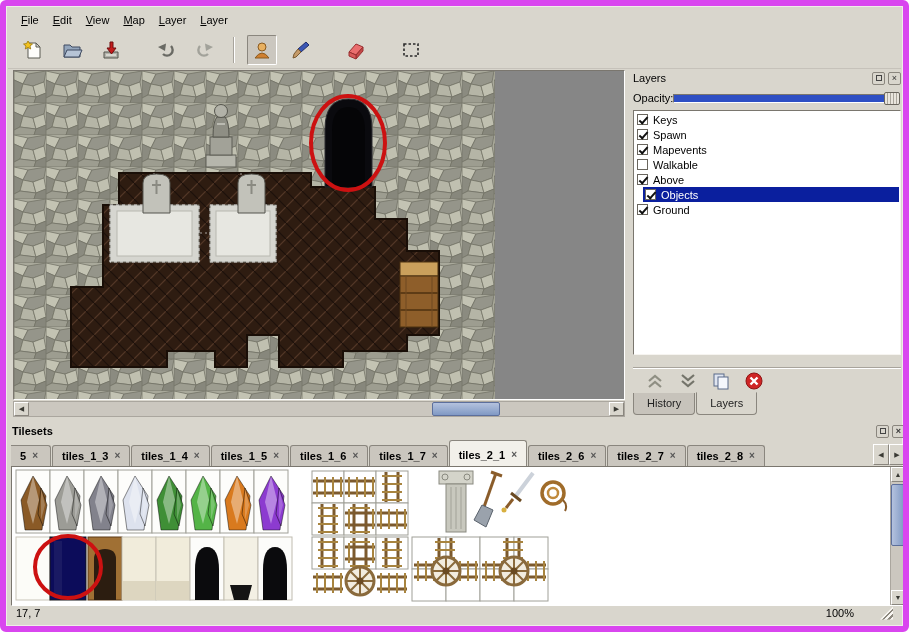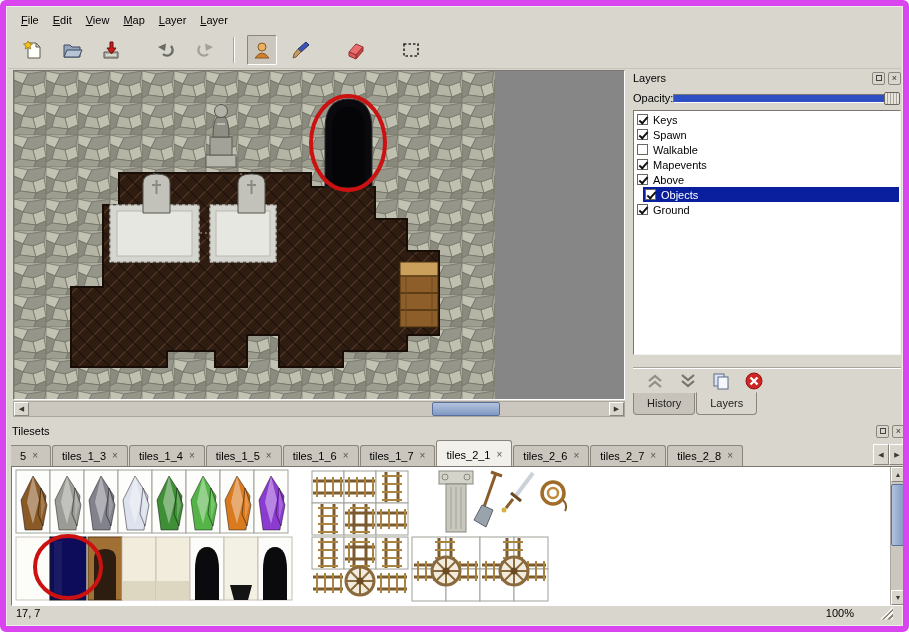--- a/index.html
+++ b/index.html
@@ -44,21 +44,21 @@
   .layer-row.selected { background:var(--selection,#0a1f9e); color:#fff;margin-left:8px; }
   .checkbox { width:11px; height:11px; background:#fff; border:1px solid #6a665e; position:relative; flex:0 0 auto; }
   .checkbox.checked::after { content:""; position:absolute; left:1px; top:2px; width:7px; height:3px; border-left:2px solid #101010; border-bottom:2px solid #101010; transform:rotate(-48deg); }
   .layer-btns { position:absolute; left:2px; right:2px; bottom:24px; height:26px; border-top:1px solid #a8a49c; box-shadow:inset 0 1px 0 #fff; display:flex; align-items:center; gap:9px; padding-left:10px; }
   .lbtn { width:24px; height:20px; display:flex; align-items:center; justify-content:center; }
   .layer-tabs { position:absolute; left:2px; bottom:0; height:24px; display:flex; align-items:flex-start; }
   .ltab { padding:4px 13px 5px; background:#c7c3bb; border:1px solid #8a867e; border-top:none; border-radius:0 0 4px 4px; margin-right:1px; color:#222; }
   .ltab.active { background:#d9d6cd; border-top:1px solid #d9d6cd; margin-top:-1px; z-index:2; }
 
   
-  .tilesets-dock { position:absolute; left:4px; top:417px; width:897px; height:186px; }
+  .tilesets-dock { position:absolute; left:4px; top:417px; width:897px; height:186px;font-weight:bold; }
   .ts-tabs { position:absolute; left:0; right:0; top:16px; height:27px; display:flex; align-items:flex-end; padding-left:1px; }
   .ttab { display:flex; align-items:center; gap:6px; padding:3px 9px 4px; height:21px; background:#cac6be; border:1px solid #8a867e; border-bottom:none; border-radius:3px 3px 0 0; margin-right:1px; white-space:nowrap; }
   .ttab.active { background:#f2f0ea; height:26px; padding-top:7px; z-index:2; }
   .ttab .tab-x { font-size:10px; color:#555; line-height:10px; }
   .ttab.cut { width:40px; overflow:hidden; border-left:none; border-radius:0 3px 0 0; }
   .ts-scrollbtns { margin-left:auto; margin-right:2px; display:flex; margin-bottom:1px; }
   .ts-scrollbtns .arrbtn { width:16px; height:21px; background:#d9d6cd; border:1px solid; border-color:#fff #8a867e #8a867e #fff; font-size:7px; display:flex; align-items:center; justify-content:center; color:#3a3a34; }
   .ts-content { position:absolute; left:1px; right:1px; top:43px; bottom:3px; border:1px solid; border-color:#7a766e #ffffff #ffffff #7a766e; background:#fff; overflow:hidden; }
   .ts-content svg { display:block; }
   .ts-vscroll { position:absolute; right:0; top:0; bottom:0; width:15px; background:#cbc7bf; border-left:1px solid #aaa69e; }
@@ -239,26 +239,26 @@
     <div class="layer-list">
       <div class="layer-row">
         <span class="checkbox checked"></span>
         <span>Keys</span>
       </div>
       <div class="layer-row">
         <span class="checkbox checked"></span>
         <span>Spawn</span>
       </div>
       <div class="layer-row">
+        <span class="checkbox checked"></span>
+        <span>Mapevents</span>
+      </div>
+      <div class="layer-row">
         <span class="checkbox"></span>
         <span>Walkable</span>
-      </div>
-      <div class="layer-row">
-        <span class="checkbox checked"></span>
-        <span>Mapevents</span>
       </div>
       <div class="layer-row">
         <span class="checkbox checked"></span>
         <span>Above</span>
       </div>
       <div class="layer-row selected">
         <span class="checkbox checked"></span>
         <span>Objects</span>
       </div>
       <div class="layer-row">

